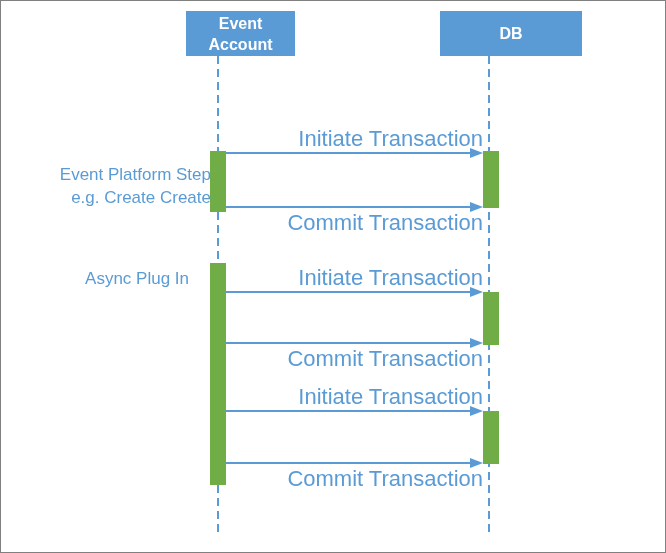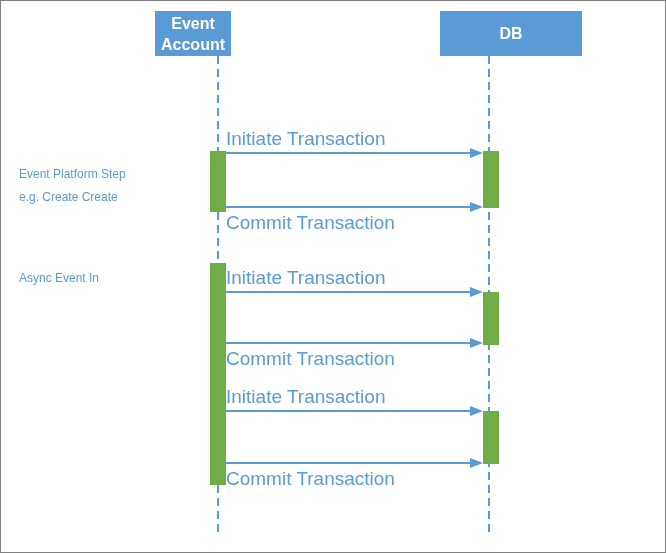--- a/index.html
+++ b/index.html
@@ -19,21 +19,21 @@
     color:#ffffff;
     font-weight:bold;
     font-size:16px;
     line-height:21px;
     display:flex;
     flex-direction:column;
     align-items:center;
     justify-content:center;
     text-align:center;
   }
-  .actor-left{left:154px;width:76px;}
+  .actor-left{left:185px;width:109px;}
   .actor-right{left:439px;width:142px;}
   
   .lifeline{
     position:absolute;
     width:2px;
     background:repeating-linear-gradient(to bottom,#5B9BD5 0 8px,transparent 8px 13px);
   }
   .lifeline-left{left:216px;top:55px;height:478px;}
   .lifeline-right{left:487px;top:55px;height:480px;}
   
@@ -56,33 +56,33 @@
   .msg-head{
     position:absolute;
     left:469px;width:0;height:0;
     border-top:5px solid transparent;
     border-bottom:5px solid transparent;
     border-left:13px solid #5B9BD5;
   }
   .msg-label{
     position:absolute;
     left:225px;width:257px;height:22px;
-    text-align:left;
+    text-align:right;
     color:#5B9BD5;
-    font-size:19px;
+    font-size:22px;
     line-height:22px;
     white-space:nowrap;
   }
   
   .annotation{
     position:absolute;
     color:#5B9BD5;
-    font-size:12px;
+    font-size:17px;
     line-height:23px;
-    text-align:left;
+    text-align:right;
     white-space:nowrap;
   }
   .annotation span{display:block;}
   .ann-platform{left:18px;width:192px;top:162px;}
   .ann-async{left:18px;width:170px;top:266px;}
 </style>
 </head>
 <body>
 
 <div class="canvas">
@@ -126,16 +126,16 @@
 
   <div class="msg-label" style="top:467px">Commit Transaction</div>
   <div class="msg-line" style="top:461px"></div>
   <div class="msg-head" style="top:457px"></div>
 
   <div class="annotation ann-platform">
     <span>Event Platform Step</span>
     <span>e.g. Create Create</span>
   </div>
   <div class="annotation ann-async">
-    <span>Async Event In</span>
+    <span>Async Plug In</span>
   </div>
 
 </div>
 
 </body></html>

